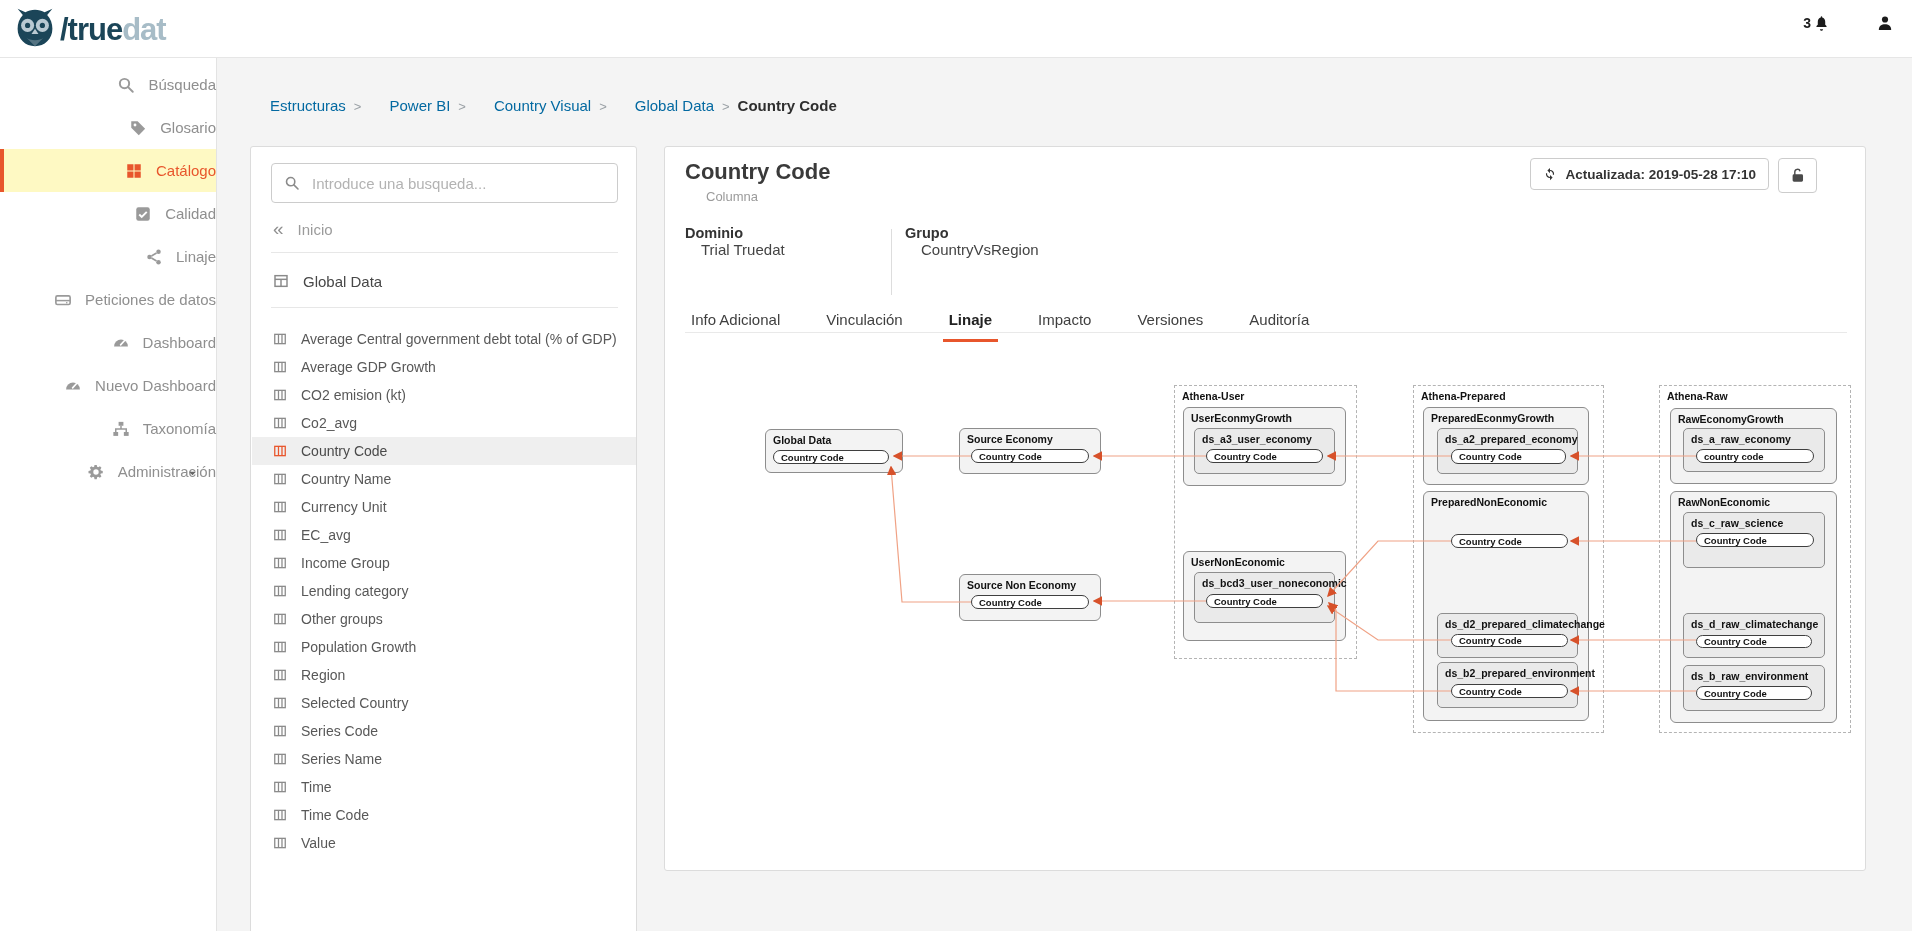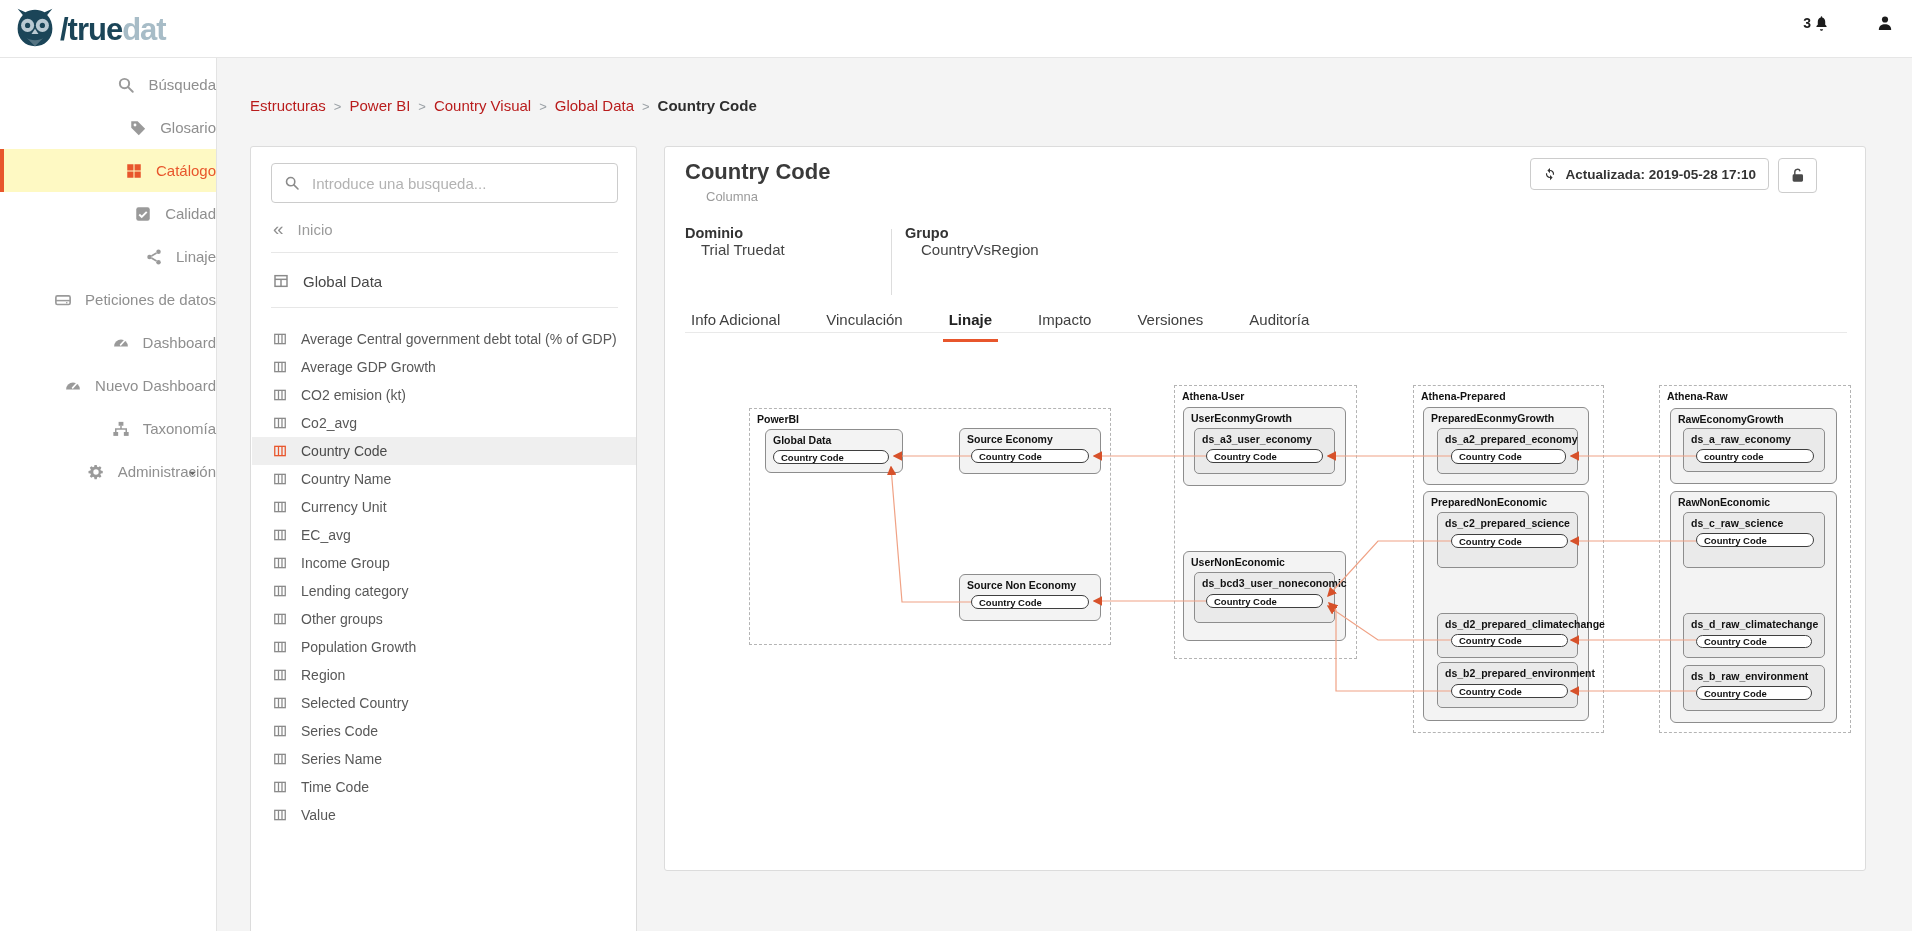--- a/index.html
+++ b/index.html
@@ -21,21 +21,21 @@
            border-right:1px solid #e3e3e3;z-index:4;padding-top:6px;box-sizing:border-box;}
   .side-item{position:relative;height:43px;display:flex;align-items:center;color:#8f8f8f;
              font-size:15px;cursor:pointer;justify-content:flex-end;}
   .side-item .sicon{width:18px;height:18px;margin-left:22px;margin-right:13px;display:flex;color:#9a9a9a;}
   .side-item.active{background:#fef9c3;color:#e8562c;}
   .side-item.active .sicon{color:#e8562c;}
   .side-item.active::before{content:"";position:absolute;left:0;top:0;width:4px;height:100%;background:#e8562c;}
   .side-caret{position:absolute;right:18px;top:15px;color:#6d6d6d;}
   
   #breadcrumb{position:absolute;left:250px;top:97px;font-size:15px;color:#999;z-index:2;}
-  #breadcrumb a{color:#b91c1c;text-decoration:none;cursor:pointer;}
+  #breadcrumb a{color:#0369a1;text-decoration:none;cursor:pointer;margin-left:20px;}
   #breadcrumb .sep{color:#9aa0a5;margin:0 8px;font-size:13px;}
   #breadcrumb .cur{color:#2e2e2e;font-weight:bold;}
   
   .card{position:absolute;background:#fff;border:1px solid #dcdcdc;border-radius:3px;box-sizing:border-box;}
   #browser-card{left:250px;top:146px;width:387px;height:828px;}
   #detail-card{left:664px;top:146px;width:1202px;height:725px;}
   
   .searchbox{position:absolute;left:20px;top:16px;width:347px;height:40px;border:1px solid #ccc;
              border-radius:4px;display:flex;align-items:center;box-sizing:border-box;background:#fff;}
   .searchbox .mag{margin-left:12px;margin-right:10px;display:flex;color:#8b8b8b;}
@@ -422,20 +422,30 @@
           <span>Series Name</span>
         </div>
         <div class="col-row">
           <span class="licon">
             <svg width="14" height="14" viewBox="0 0 24 24">
               <rect x="3" y="4" width="18" height="16" fill="none" stroke="currentColor" stroke-width="2.2"></rect>
               <line x1="9.4" y1="4" x2="9.4" y2="20" stroke="currentColor" stroke-width="2.2"></line>
               <line x1="15.4" y1="4" x2="15.4" y2="20" stroke="currentColor" stroke-width="2.2"></line>
             </svg>
           </span>
+          <span>Time</span>
+        </div>
+        <div class="col-row">
+          <span class="licon">
+            <svg width="14" height="14" viewBox="0 0 24 24">
+              <rect x="3" y="4" width="18" height="16" fill="none" stroke="currentColor" stroke-width="2.2"></rect>
+              <line x1="9.4" y1="4" x2="9.4" y2="20" stroke="currentColor" stroke-width="2.2"></line>
+              <line x1="15.4" y1="4" x2="15.4" y2="20" stroke="currentColor" stroke-width="2.2"></line>
+            </svg>
+          </span>
           <span>Time Code</span>
         </div>
         <div class="col-row">
           <span class="licon">
             <svg width="14" height="14" viewBox="0 0 24 24">
               <rect x="3" y="4" width="18" height="16" fill="none" stroke="currentColor" stroke-width="2.2"></rect>
               <line x1="9.4" y1="4" x2="9.4" y2="20" stroke="currentColor" stroke-width="2.2"></line>
               <line x1="15.4" y1="4" x2="15.4" y2="20" stroke="currentColor" stroke-width="2.2"></line>
             </svg>
           </span>
@@ -478,23 +488,20 @@
         <div class="tab">Info Adicional</div>
         <div class="tab">Vinculación</div>
         <div class="tab active">Linaje</div>
         <div class="tab">Impacto</div>
         <div class="tab">Versiones</div>
         <div class="tab">Auditoría</div>
       </div>
     <div id="tabline"></div>
 
     <div id="diagram">
-        <div class="lg-group" style="left: 84px; top: 74px; width: 362px; height: 237px;">
-          <span class="glabel">PowerBI</span>
-        </div>
         <div class="lg-group" style="left: 509px; top: 51px; width: 183px; height: 274px;">
           <span class="glabel">Athena-User</span>
         </div>
         <div class="lg-group" style="left: 748px; top: 51px; width: 191px; height: 348px;">
           <span class="glabel">Athena-Prepared</span>
         </div>
         <div class="lg-group" style="left: 994px; top: 51px; width: 192px; height: 348px;">
           <span class="glabel">Athena-Raw</span>
         </div>
         <div class="lg-box" style="left: 100px; top: 95px; width: 138px; height: 44px;">
@@ -525,23 +532,20 @@
           <span class="blabel">RawNonEconomic</span>
         </div>
         <div class="lg-box inner" style="left: 529px; top: 94px; width: 141px; height: 46px;">
           <span class="blabel">ds_a3_user_economy</span>
         </div>
         <div class="lg-box inner" style="left: 529px; top: 238px; width: 141px; height: 51px;">
           <span class="blabel">ds_bcd3_user_noneconomic</span>
         </div>
         <div class="lg-box inner" style="left: 772px; top: 94px; width: 141px; height: 46px;">
           <span class="blabel">ds_a2_prepared_economy</span>
-        </div>
-        <div class="lg-box inner" style="left: 772px; top: 178px; width: 141px; height: 56px;">
-          <span class="blabel">ds_c2_prepared_science</span>
         </div>
         <div class="lg-box inner" style="left: 772px; top: 279px; width: 141px; height: 45px;">
           <span class="blabel">ds_d2_prepared_climatechange</span>
         </div>
         <div class="lg-box inner" style="left: 772px; top: 328px; width: 141px; height: 46px;">
           <span class="blabel">ds_b2_prepared_environment</span>
         </div>
         <div class="lg-box inner" style="left: 1018px; top: 94px; width: 142px; height: 44px;">
           <span class="blabel">ds_a_raw_economy</span>
         </div>

